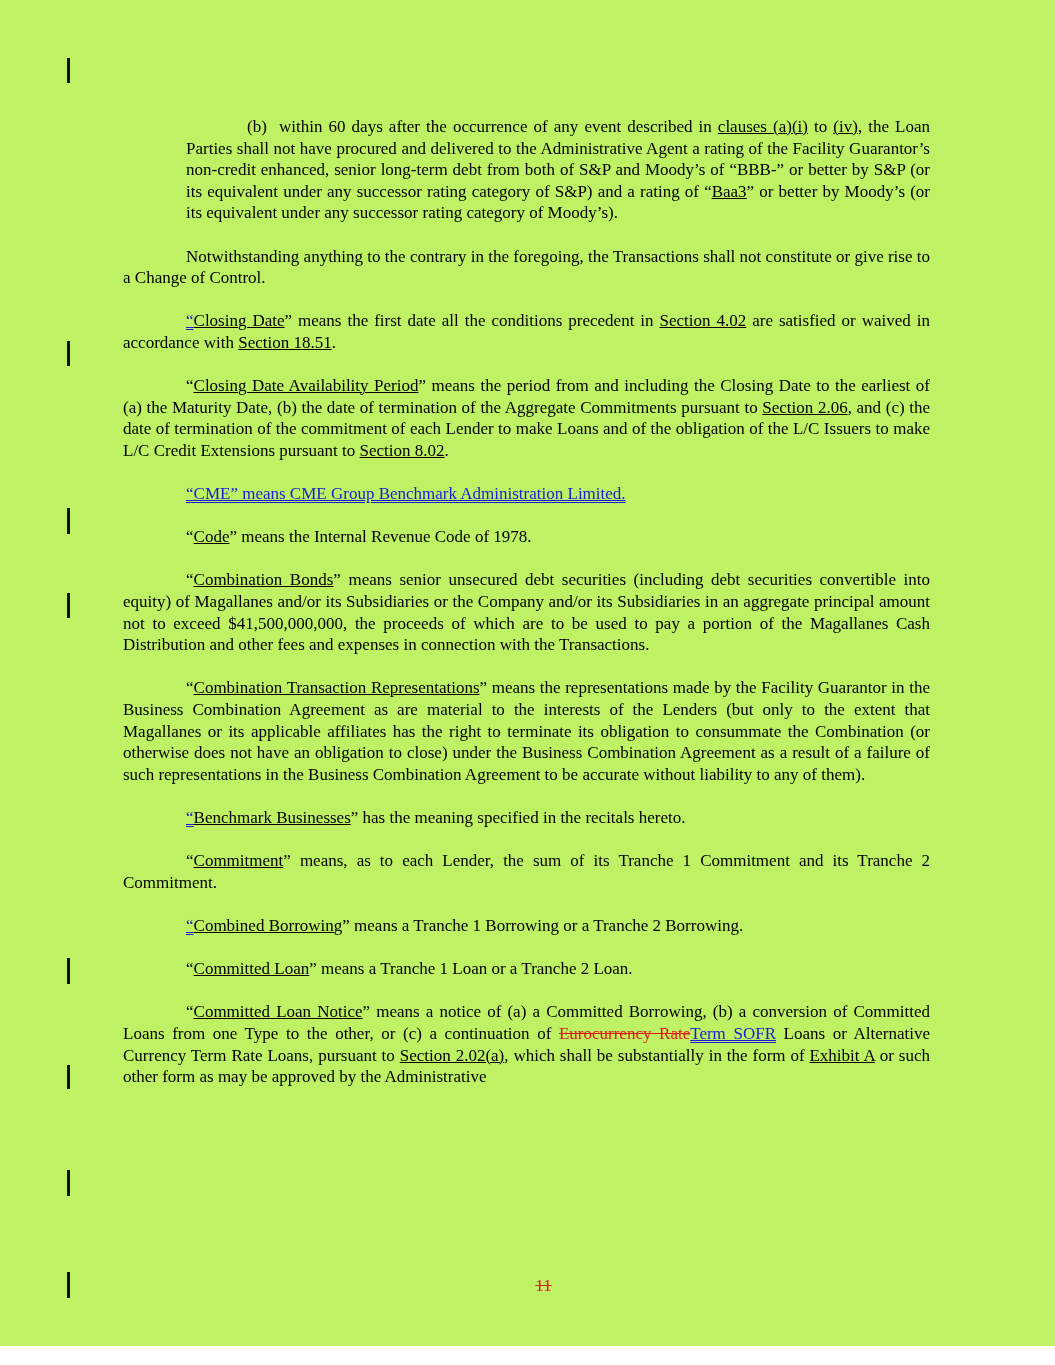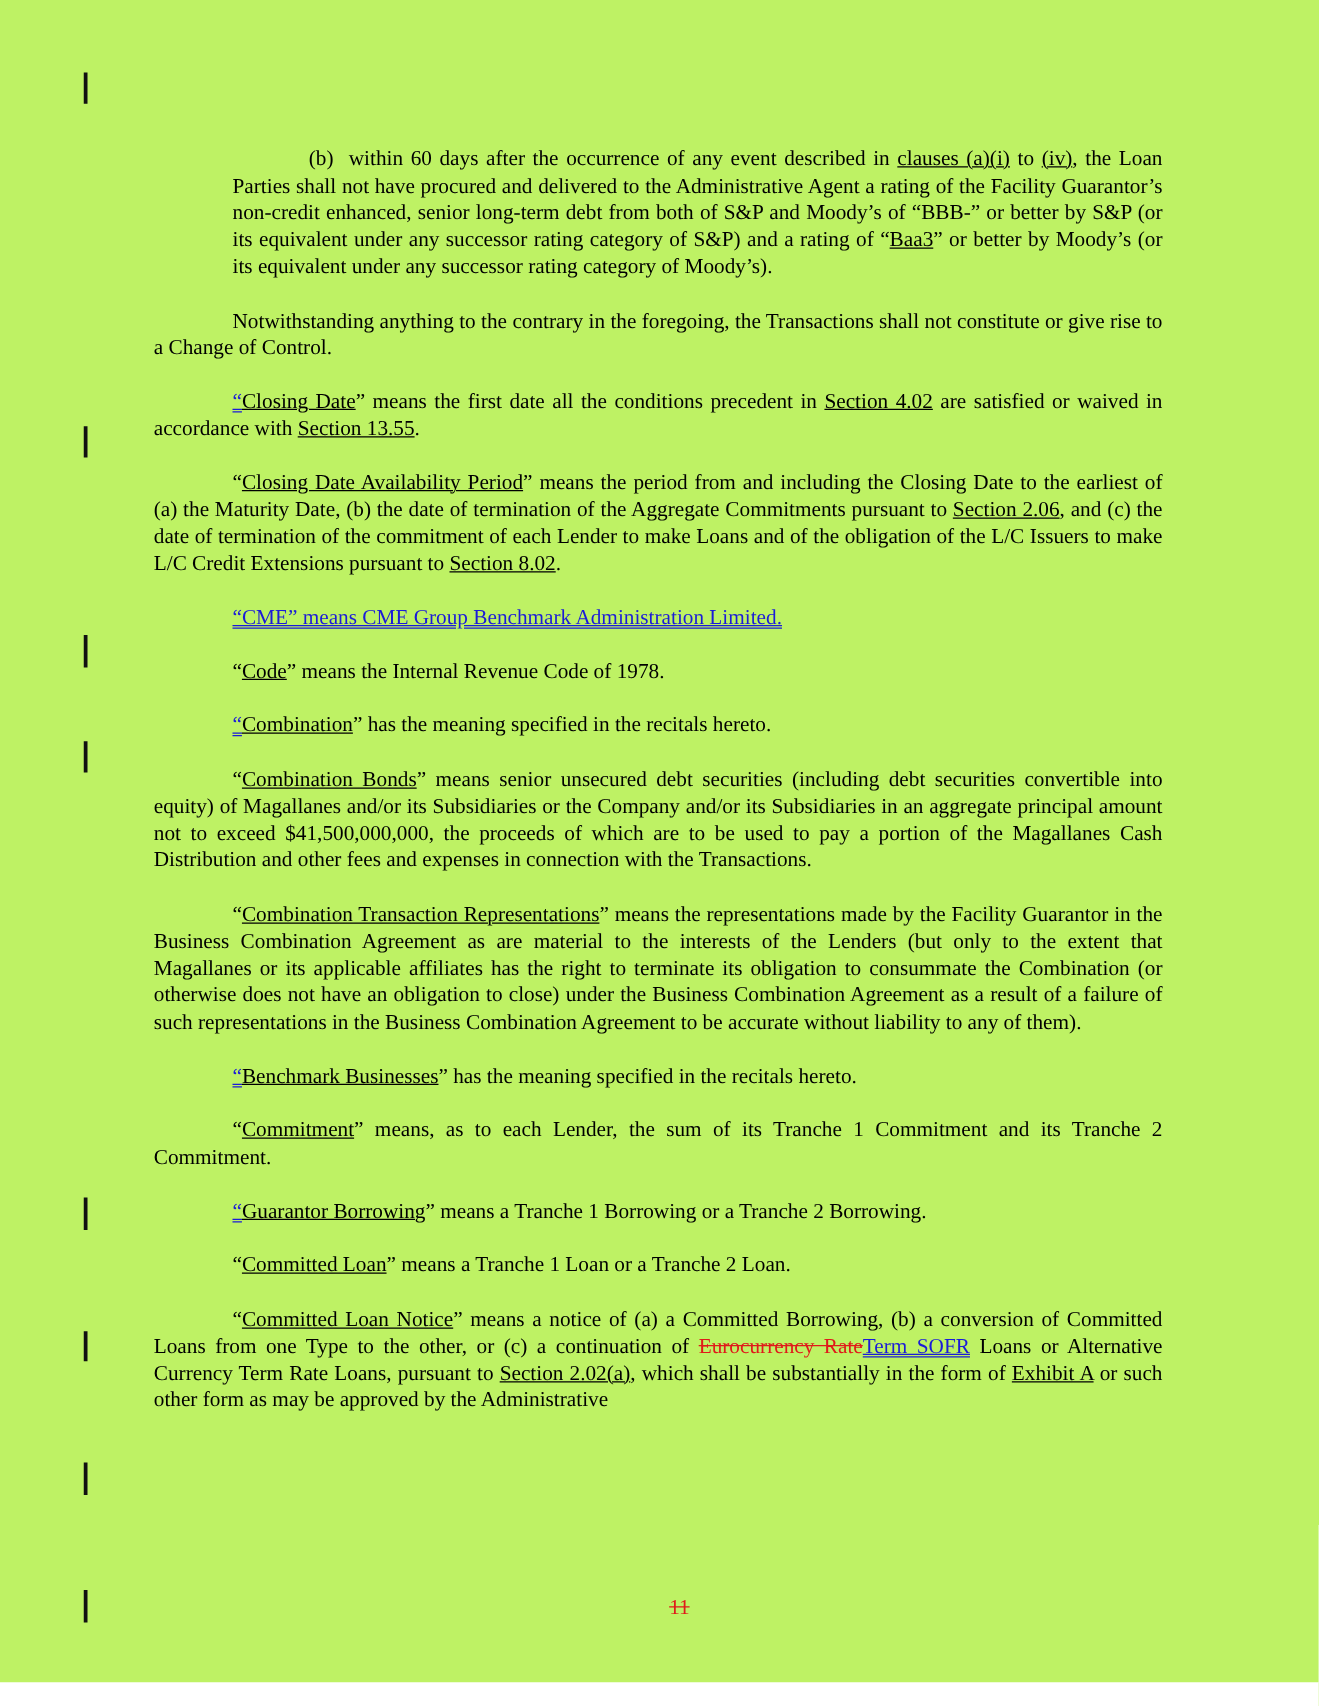--- a/index.html
+++ b/index.html
@@ -77,29 +77,28 @@
       <div class="change-bar" style="top: 508px; height: 26px;"></div>
       <div class="change-bar" style="top: 593px; height: 25px;"></div>
       <div class="change-bar" style="top: 958px; height: 26px;"></div>
       <div class="change-bar" style="top: 1065px; height: 24px;"></div>
       <div class="change-bar" style="top: 1170px; height: 26px;"></div>
       <div class="change-bar" style="top: 1272px; height: 26px;"></div>
     </div>
   <div id="doc-body">
       <p class="para sub"><span class="plain">(b)&nbsp;&nbsp;within 60 days after the occurrence of any event described in </span><span class="u">clauses (a)(i)</span><span class="plain"> to </span><span class="u">(iv)</span><span class="plain">, the Loan Parties shall not have procured and delivered to the Administrative Agent a rating of the Facility Guarantor’s non-credit enhanced, senior long-term debt from both of S&amp;P and Moody’s of “BBB-” or better by S&amp;P (or its equivalent under any successor rating category of S&amp;P) and a rating of “</span><span class="u">Baa3</span><span class="plain">” or better by Moody’s (or its equivalent under any successor rating category of Moody’s).</span></p>
       <p class="para"><span class="plain">Notwithstanding anything to the contrary in the foregoing, the Transactions shall not constitute or give rise to a Change of Control.</span></p>
-      <p class="para"><span class="ins">“</span><span class="u">Closing Date</span><span class="plain">” means the first date all the conditions precedent in </span><span class="u">Section 4.02</span><span class="plain"> are satisfied or waived in accordance with </span><span class="u">Section 13.55</span><span class="plain">.</span></p>
+      <p class="para"><span class="ins">“</span><span class="u">Closing Date</span><span class="plain">” means the first date all the conditions precedent in </span><span class="u">Section 4.02</span><span class="plain"> are satisfied or waived in accordance with </span><span class="u">Section 18.51</span><span class="plain">.</span></p>
       <p class="para"><span class="plain">“</span><span class="u">Closing Date Availability Period</span><span class="plain">” means the period from and including the Closing Date to the earliest of (a) the Maturity Date, (b) the date of termination of the Aggregate Commitments pursuant to </span><span class="u">Section 2.06</span><span class="plain">, and (c) the date of termination of the commitment of each Lender to make Loans and of the obligation of the L/C Issuers to make L/C Credit Extensions pursuant to </span><span class="u">Section 8.02</span><span class="plain">.</span></p>
       <p class="para"><span class="ins">“CME” means CME Group Benchmark Administration Limited.</span></p>
       <p class="para"><span class="plain">“</span><span class="u">Code</span><span class="plain">” means the Internal Revenue Code of 1978.</span></p>
-      <p class="para"><span class="ins">“</span><span class="u">Combination</span><span class="plain">” has the meaning specified in the recitals hereto.</span></p>
       <p class="para"><span class="plain">“</span><span class="u">Combination Bonds</span><span class="plain">” means senior unsecured debt securities (including debt securities convertible into equity) of Magallanes and/or its Subsidiaries or the Company and/or its Subsidiaries in an aggregate principal amount not to exceed $41,500,000,000, the proceeds of which are to be used to pay a portion of the Magallanes Cash Distribution and other fees and expenses in connection with the Transactions.</span></p>
       <p class="para"><span class="plain">“</span><span class="u">Combination Transaction Representations</span><span class="plain">” means the representations made by the Facility Guarantor in the Business Combination Agreement as are material to the interests of the Lenders (but only to the extent that Magallanes or its applicable affiliates has the right to terminate its obligation to consummate the Combination (or otherwise does not have an obligation to close) under the Business Combination Agreement as a result of a failure of such representations in the Business Combination Agreement to be accurate without liability to any of them).</span></p>
       <p class="para"><span class="ins">“</span><span class="u">Benchmark Businesses</span><span class="plain">” has the meaning specified in the recitals hereto.</span></p>
       <p class="para"><span class="plain">“</span><span class="u">Commitment</span><span class="plain">” means, as to each Lender, the sum of its Tranche 1 Commitment and its Tranche 2 Commitment.</span></p>
-      <p class="para"><span class="ins">“</span><span class="u">Guarantor Borrowing</span><span class="plain">” means a Tranche 1 Borrowing or a Tranche 2 Borrowing.</span></p>
+      <p class="para"><span class="ins">“</span><span class="u">Combined Borrowing</span><span class="plain">” means a Tranche 1 Borrowing or a Tranche 2 Borrowing.</span></p>
       <p class="para"><span class="plain">“</span><span class="u">Committed Loan</span><span class="plain">” means a Tranche 1 Loan or a Tranche 2 Loan.</span></p>
       <p class="para"><span class="plain">“</span><span class="u">Committed Loan Notice</span><span class="plain">” means a notice of (a) a Committed Borrowing, (b) a conversion of Committed Loans from one Type to the other, or (c) a continuation of </span><span class="del">Eurocurrency Rate</span><span class="ins">Term SOFR</span><span class="plain"> Loans or Alternative Currency Term Rate Loans, pursuant to </span><span class="u">Section 2.02(a)</span><span class="plain">, which shall be substantially in the form of </span><span class="u">Exhibit A</span><span class="plain"> or such other form as may be approved by the Administrative</span></p>
     </div>
   <div id="page-number">
     <span class="del">11</span>
   </div>
 </div>
 
 </body></html>

